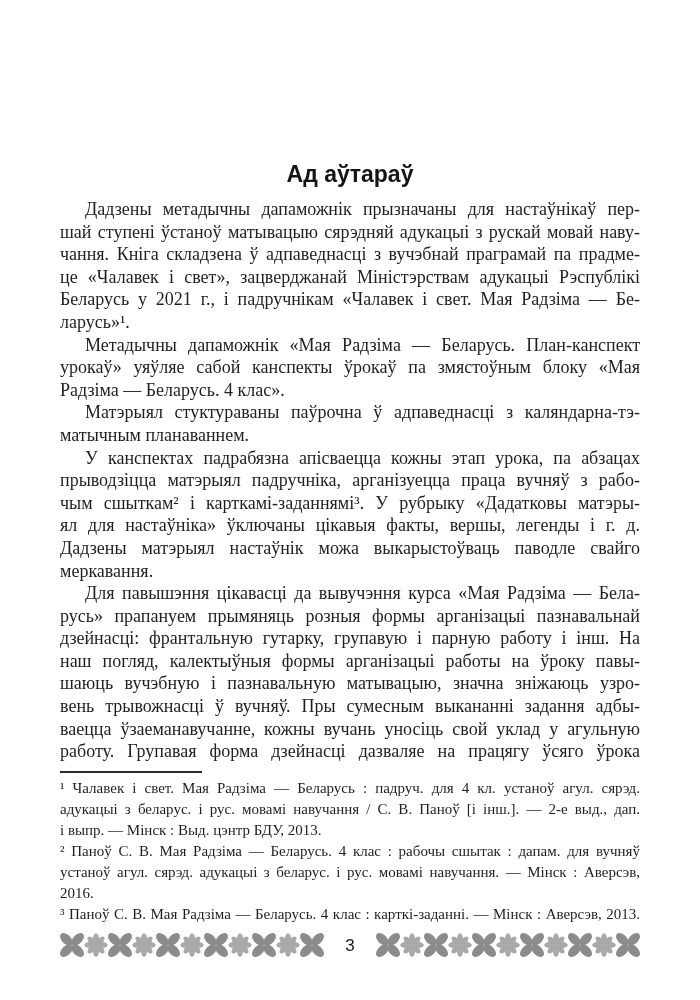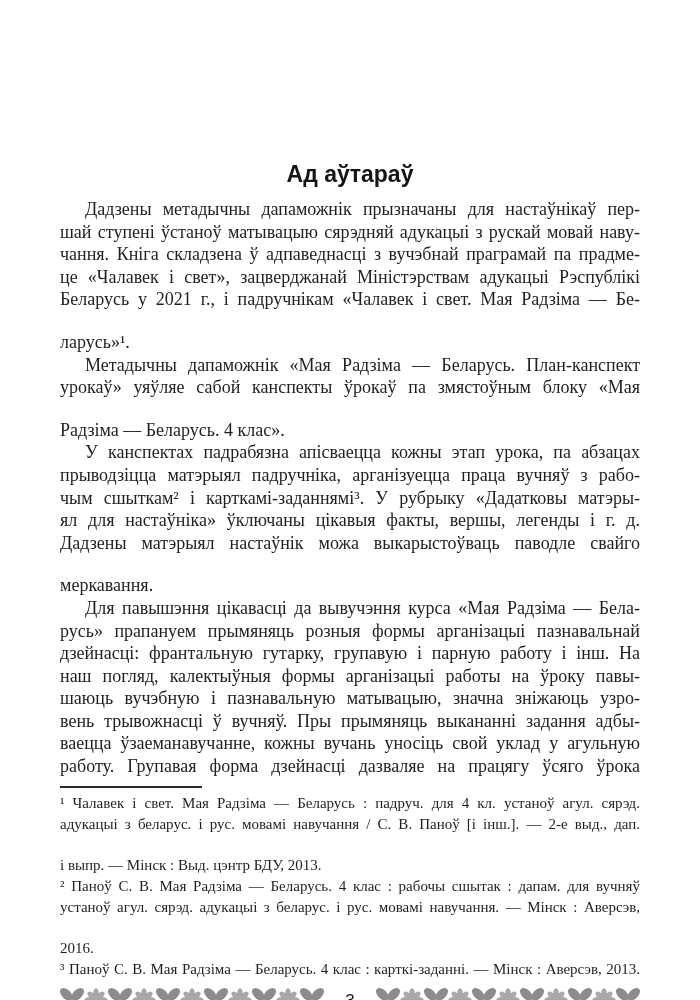--- a/index.html
+++ b/index.html
@@ -31,21 +31,21 @@
   }
   .bodytext {
     margin-top: 10px;
     font-size: 18px;
     line-height: 22.6px;
   }
   .line {
     text-align: justify;
     text-align-last: justify;
   }
-  .line.endline { text-align-last: left; margin-top: 20px; }
+  .line.endline { text-align-last: left; }
   .line.indent { text-indent: 25px; }
   .fnsep {
     margin-top: 8px;
     width: 142px;
     height: 2px;
     background: #2a2a2a;
   }
   .footnotes {
     margin-top: 5px;
     font-size: 15px;
@@ -108,34 +108,38 @@
           <div class="line">це «Чалавек і свет», зацверджанай Міністэрствам адукацыі Рэспублікі</div>
           <div class="line">Беларусь у 2021 г., і падручнікам «Чалавек і свет. Мая Радзіма — Бе-</div>
           <div class="line endline">ларусь»¹.</div>
         </div>
         <div>
           <div class="line indent">Метадычны дапаможнік «Мая Радзіма — Беларусь. План-канспект</div>
           <div class="line">урокаў» уяўляе сабой канспекты ўрокаў па змястоўным блоку «Мая</div>
           <div class="line endline">Радзіма — Беларусь. 4 клас».</div>
         </div>
         <div>
+          <div class="line indent">Матэрыял стуктураваны паўрочна ў адпаведнасці з каляндарна-тэ-</div>
+          <div class="line endline">матычным планаваннем.</div>
+        </div>
+        <div>
           <div class="line indent">У канспектах падрабязна апісваецца кожны этап урока, па абзацах</div>
           <div class="line">прыводзіцца матэрыял падручніка, арганізуецца праца вучняў з рабо-</div>
           <div class="line">чым сшыткам² і карткамі-заданнямі³. У рубрыку «Дадатковы матэры-</div>
           <div class="line">ял для настаўніка» ўключаны цікавыя факты, вершы, легенды і г. д.</div>
           <div class="line">Дадзены матэрыял настаўнік можа выкарыстоўваць паводле свайго</div>
           <div class="line endline">меркавання.</div>
         </div>
         <div>
           <div class="line indent">Для павышэння цікавасці да вывучэння курса «Мая Радзіма — Бела-</div>
           <div class="line">русь» прапануем прымяняць розныя формы арганізацыі пазнавальнай</div>
           <div class="line">дзейнасці: франтальную гутарку, групавую і парную работу і інш. На</div>
           <div class="line">наш погляд, калектыўныя формы арганізацыі работы на ўроку павы-</div>
           <div class="line">шаюць вучэбную і пазнавальную матывацыю, значна зніжаюць узро-</div>
-          <div class="line">вень трывожнасці ў вучняў. Пры прымяняць выкананні задання адбы-</div>
+          <div class="line">вень трывожнасці ў вучняў. Пры сумесным выкананні задання адбы-</div>
           <div class="line">ваецца ўзаеманавучанне, кожны вучань уносіць свой уклад у агульную</div>
           <div class="line">работу. Групавая форма дзейнасці дазваляе на працягу ўсяго ўрока</div>
         </div>
       </div>
 
     <div class="fnsep"></div>
 
     <div class="footnotes" id="footnotes">
         <div>
           <div class="line">¹ Чалавек і свет. Мая Радзіма — Беларусь : падруч. для 4 кл. устаноў агул. сярэд.</div>

